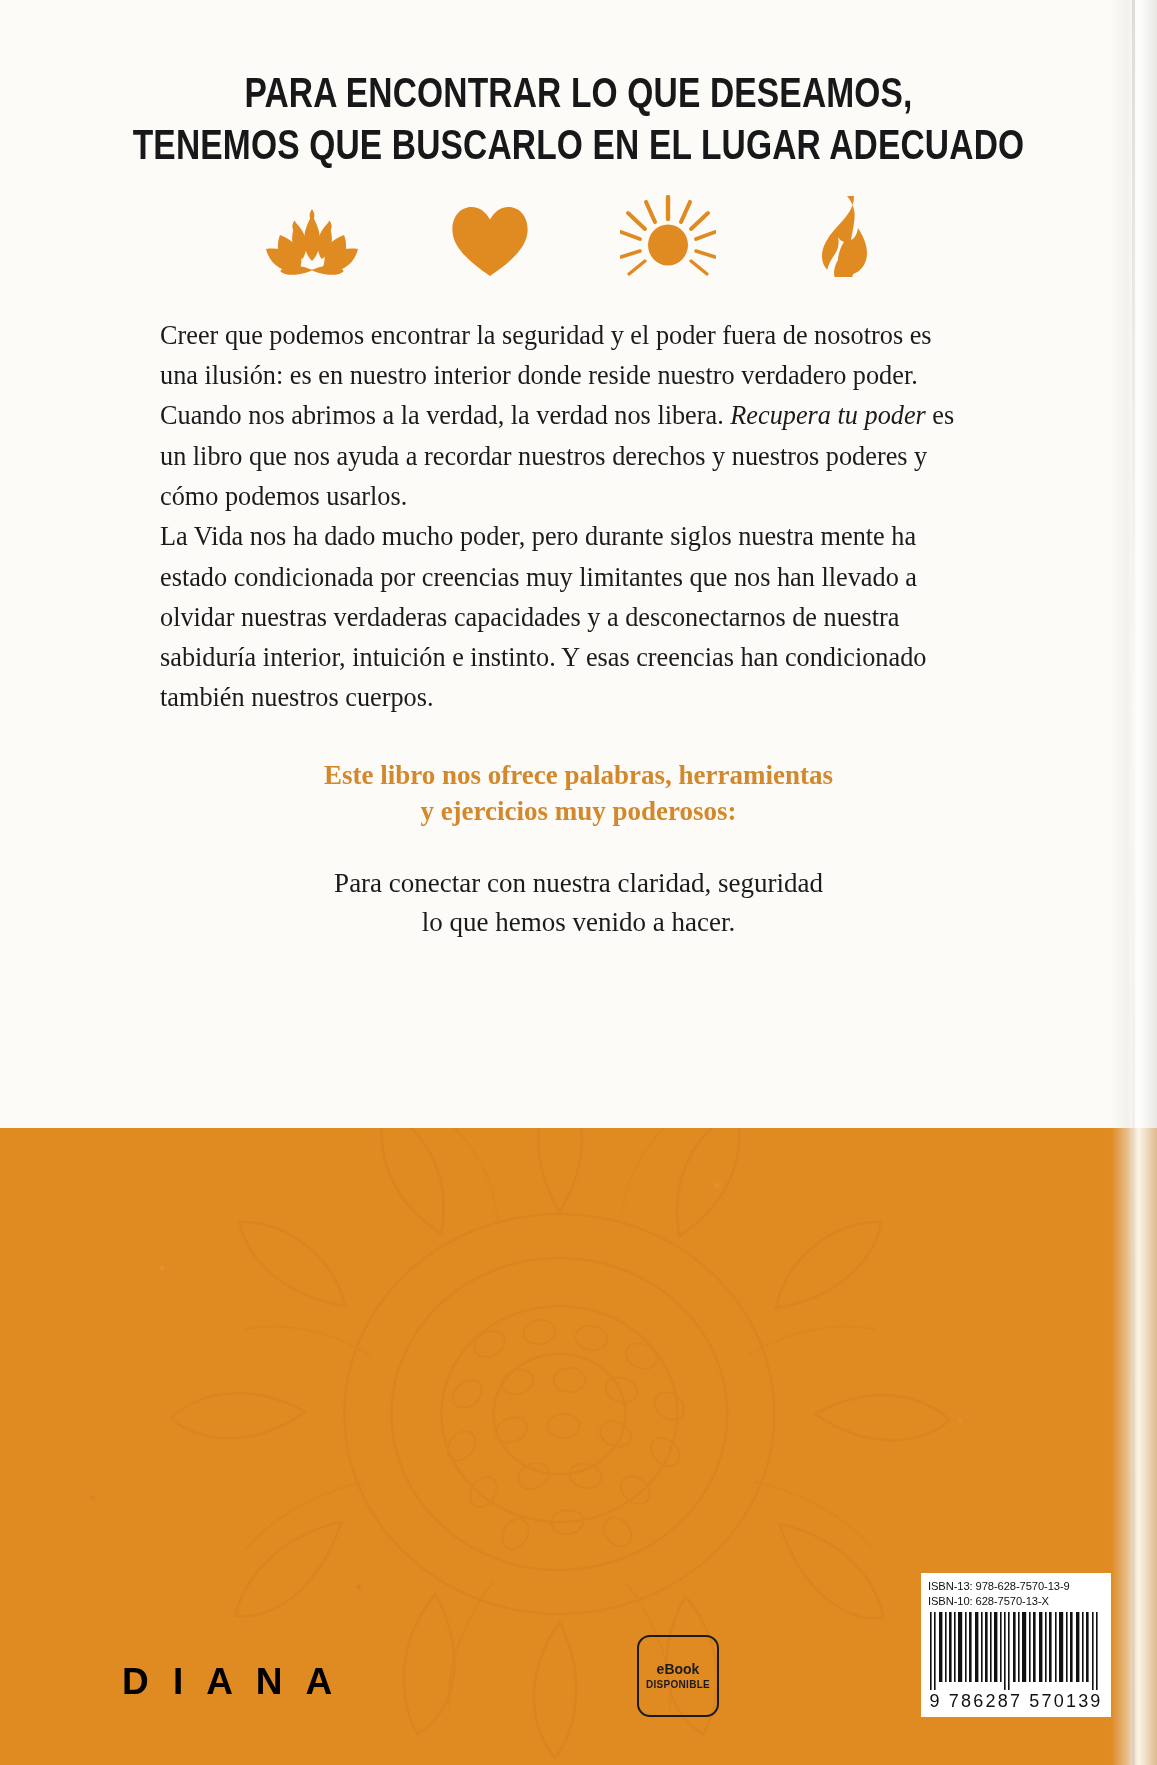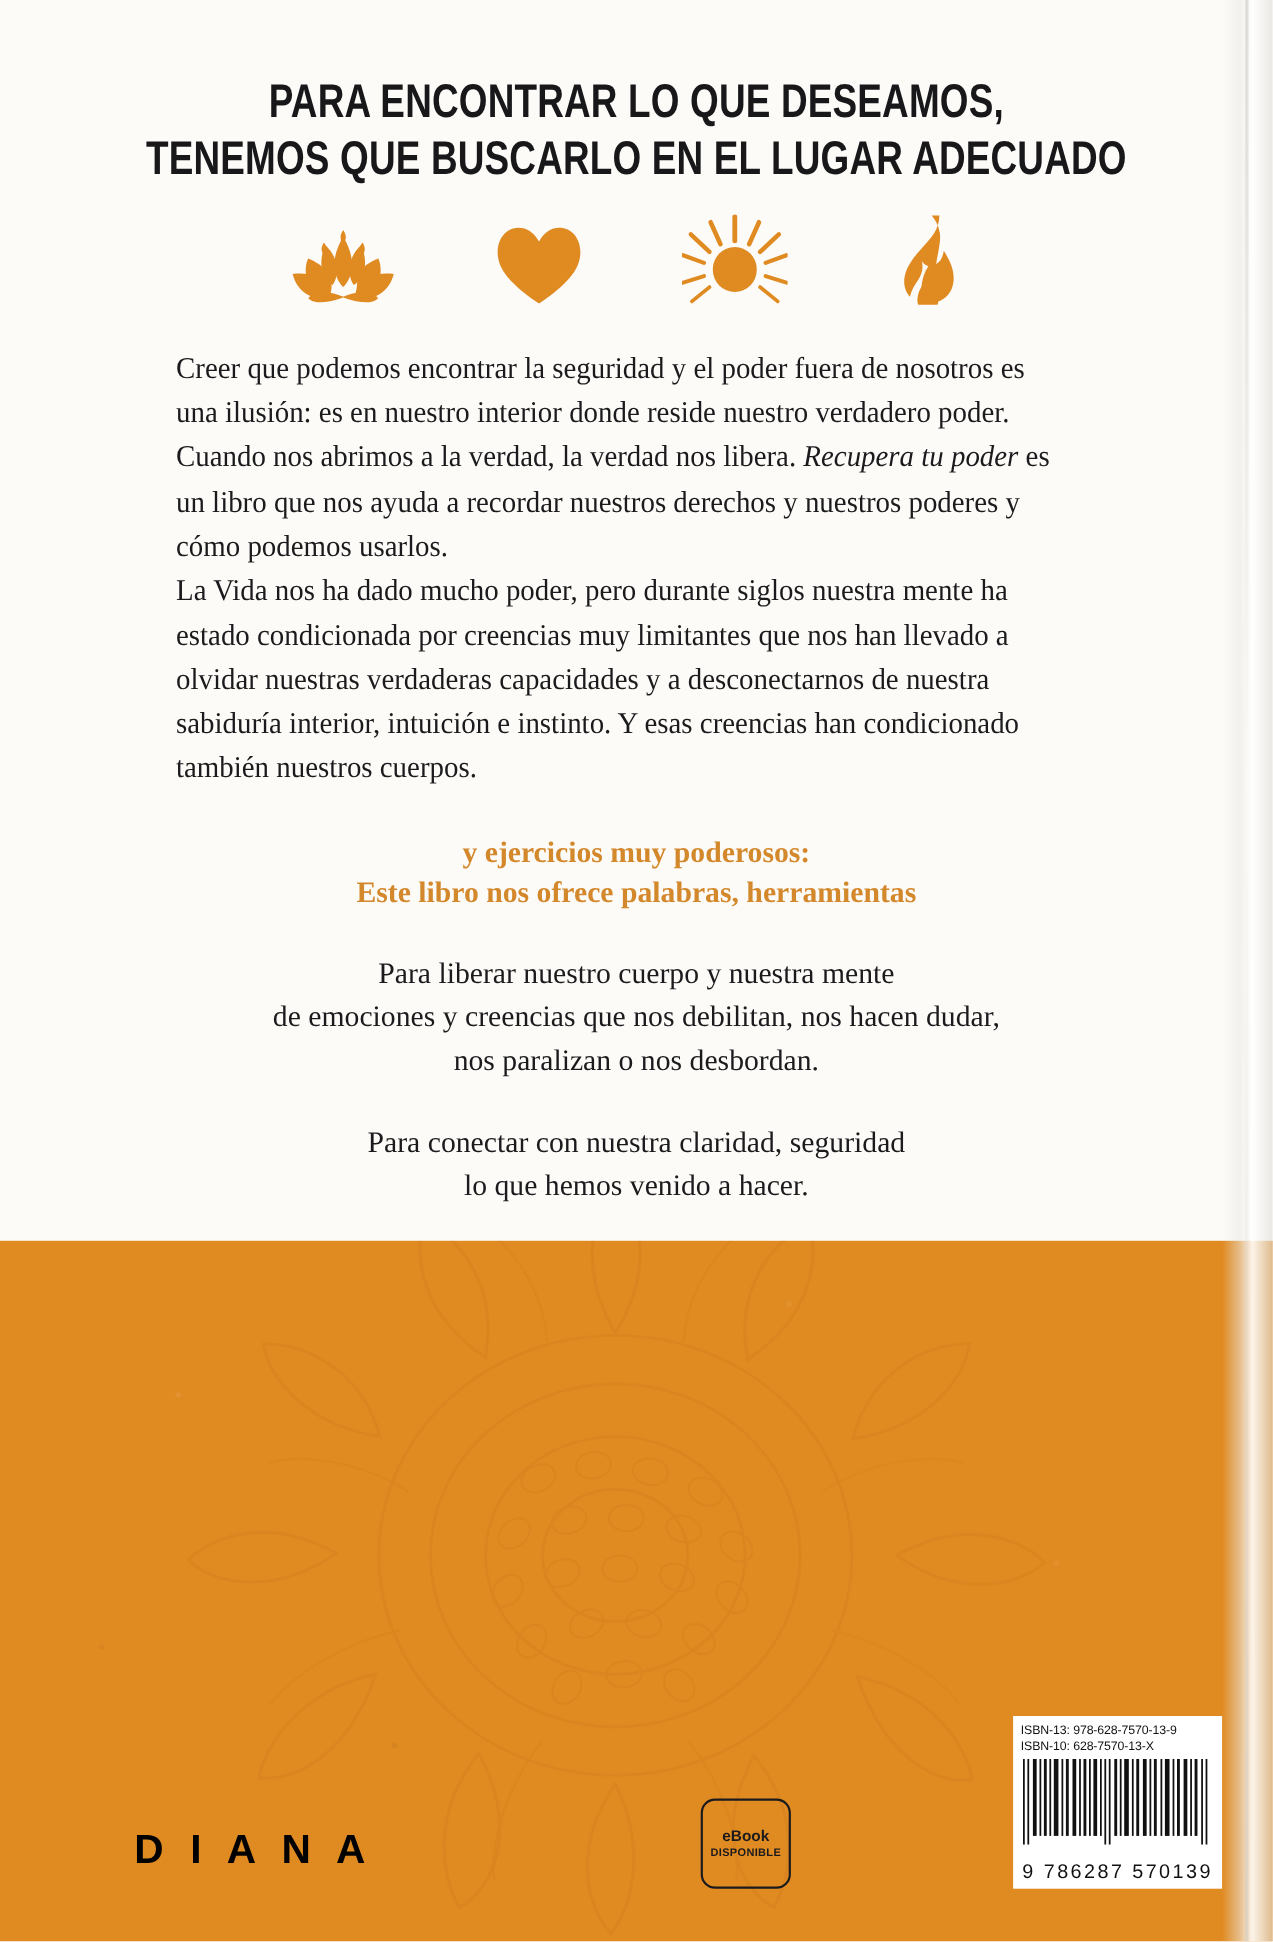--- a/index.html
+++ b/index.html
@@ -158,21 +158,21 @@
     line-height:1.28;
     white-space:nowrap;
   }
   .bars { margin-top:4px; height:78px; width:100%; display:block; }
   .barcode-digits {
     font-family:"Liberation Sans", sans-serif;
     font-size:18px;
     color:#111;
     letter-spacing:2.2px;
     text-align:center;
-    margin-top:14px;
+    margin-top:1px;
     white-space:nowrap;
   }
 </style>
 </head>
 <body>
 
 <div class="cover">
 
   <div class="top-area">
 
@@ -240,29 +240,24 @@
       </div>
 
     </div>
 
     <div class="body-copy">
       <p><span>Creer que podemos encontrar la seguridad y el poder fuera de nosotros es una ilusión: es en nuestro interior donde reside nuestro verdadero poder. Cuando nos abrimos a la verdad, la verdad nos libera. </span><em>Recupera tu poder</em><span> es un libro que nos ayuda a recordar nuestros derechos y nuestros poderes y cómo podemos usarlos.</span></p>
       <p>La Vida nos ha dado mucho poder, pero durante siglos nuestra mente ha estado condicionada por creencias muy limitantes que nos han llevado a olvidar nuestras verdaderas capacidades y a desconectarnos de nuestra sabiduría interior, intuición e instinto. Y esas creencias han condicionado también nuestros cuerpos.</p>
     </div>
 
     <div class="orange-heading">
+      <div>Este libro nos ofrece palabras, herramientas</div>
       <div>y ejercicios muy poderosos:</div>
-      <div>Este libro nos ofrece palabras, herramientas</div>
-    </div>
-
-    <div class="stanza first">
-      <div>Para liberar nuestro cuerpo y nuestra mente</div>
-      <div>de emociones y creencias que nos debilitan, nos hacen dudar,</div>
-      <div>nos paralizan o nos desbordan.</div>
-    </div>
+    </div>
+
 
     <div class="stanza">
       <div>Para conectar con nuestra claridad, seguridad</div>
       <div>lo que hemos venido a hacer.</div>
     </div>
 
   </div>
 
   <div class="bottom-area">
 

